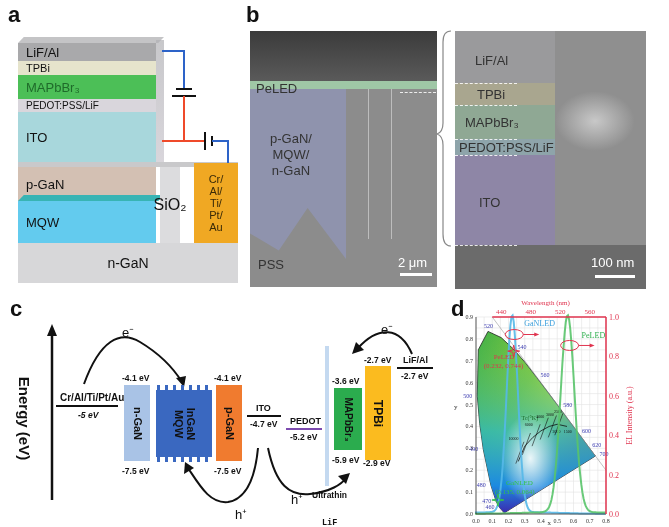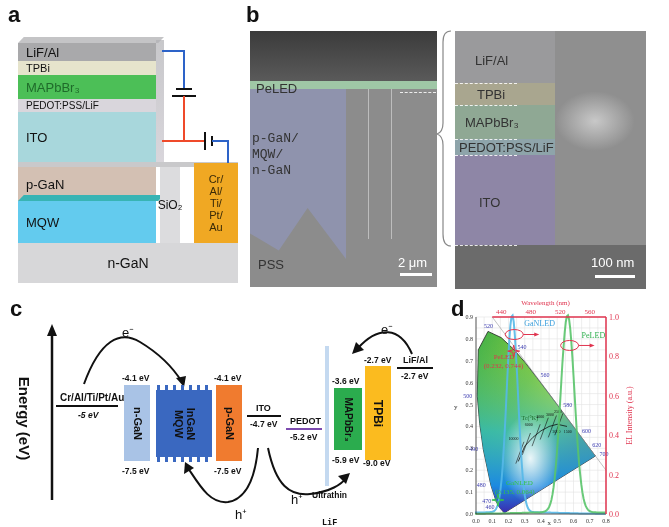--- a/index.html
+++ b/index.html
@@ -52,21 +52,21 @@
     </div>
   <div class="abs" style="left: 18px; top: 243px; width: 220px; height: 40px; display: flex; align-items: center; justify-content: center; font-size: 14px; background: rgb(215, 215, 217);">
       <span>n-GaN</span>
     </div>
 
   <div class="layer-side" style="top:40px;height:122px;background:linear-gradient(#b0b0b4,#c8c4cc);opacity:0.7;"></div>
 
   <div class="abs" style="left:18px;top:162px;width:220px;height:5px;background:#c9c9cb;"></div>
   <div class="abs" style="left:18px;top:195px;width:146px;height:6px;background:#38b4b4;clip-path:polygon(0 100%,96% 100%,100% 0,4% 0);"></div>
 
-  <div class="abs" style="left:160px;top:167px;width:20px;height:76px;background:#dcdcde;display:flex;align-items:center;justify-content:center;font-size:12px;">
+  <div class="abs" style="left:160px;top:167px;width:20px;height:76px;background:#dcdcde;display:flex;align-items:center;justify-content:center;font-size:16px;">
       <span>SiO₂</span>
     </div>
 
   <div class="abs" style="left:194px;top:163px;width:44px;height:80px;background:#f0a823;display:flex;flex-direction:column;align-items:center;justify-content:center;font-size:11px;line-height:12px;color:#3a2a08;">
     <span>Cr/</span>
     <span>Al/</span>
     <span>Ti/</span>
     <span>Pt/</span>
     <span>Au</span>
   </div>
@@ -86,21 +86,21 @@
 <div>
   <div class="panel-letter" style="left:246px;top:2px;">b</div>
 
   <div class="sem" style="left:250px;top:31px;width:187px;height:256px;background:#8c8c8c;">
     <div class="abs" style="left:0;top:0;width:187px;height:50px;background:linear-gradient(#3b3b3b,#5a5a5a);"></div>
     <div class="abs" style="left:0;top:50px;width:187px;height:8px;background:#9fc7a6;"></div>
     <div class="abs" style="left:0;top:58px;width:96px;height:170px;background:#8f93ad;clip-path:polygon(0 0,100% 0,100% 100%,60% 70%,30% 95%,0 85%);"></div>
     <div class="abs" style="left:118px;top:58px;width:22px;height:150px;border-left:1px solid #bdbdbd;border-right:1px solid #bdbdbd;"></div>
     <div class="dash" style="left:150px;top:61px;width:36px;"></div>
     <div class="sem-label" style="left:6px;top:50px;">PeLED</div>
-    <div class="sem-label" style="left:2px;top:100px;line-height:16px;font-family:Liberation Mono, monospace;">
+    <div class="sem-label" style="left:20px;top:100px;line-height:16px;text-align:center;">
       <div>p-GaN/</div>
       <div>MQW/</div>
       <div>n-GaN</div>
     </div>
     <div class="sem-label" style="left:8px;top:226px;">PSS</div>
     <div class="sem-label" style="left:148px;top:224px;color:#fff;">2 μm</div>
     <div class="abs" style="left:150px;top:242px;width:32px;height:3px;background:#fff;"></div>
   </div>
 
   <svg class="abs" style="left:435px;top:28px;" width="20" height="222">
@@ -202,21 +202,21 @@
   <div class="ev" style="left:332px;top:376px;">-3.6 eV</div>
   <div class="band" style="left:334px;top:388px;width:28px;height:62px;background:#2bac4e;">
       <span style="font-size:10px;">MAPbBr₃</span>
     </div>
   <div class="ev" style="left:332px;top:455px;">-5.9 eV</div>
 
   <div class="ev" style="left:364px;top:355px;">-2.7 eV</div>
   <div class="band" style="left:365px;top:366px;width:26px;height:94px;background:#fbbb1f;">
       <span style="font-size:12px;">TPBi</span>
     </div>
-  <div class="ev" style="left:363px;top:458px;">-9.0 eV</div>
+  <div class="ev" style="left:363px;top:458px;">-2.9 eV</div>
 
   <div class="ev" style="left:403px;top:355px;font-size:9px;">LiF/Al</div>
   <div class="lvl" style="left:397px;top:367px;width:36px;"></div>
   <div class="ev" style="left:401px;top:371px;">-2.7 eV</div>
 
   <div class="abs" style="left:122px;top:323px;font-size:13px;">e⁻</div>
   <div class="abs" style="left:381px;top:320px;font-size:13px;">e⁻</div>
   <div class="abs" style="left:235px;top:505px;font-size:13px;">h⁺</div>
   <div class="abs" style="left:291px;top:490px;font-size:13px;">h⁺</div>
   <div class="ev" style="left:312px;top:490px;">Ultrathin</div>

